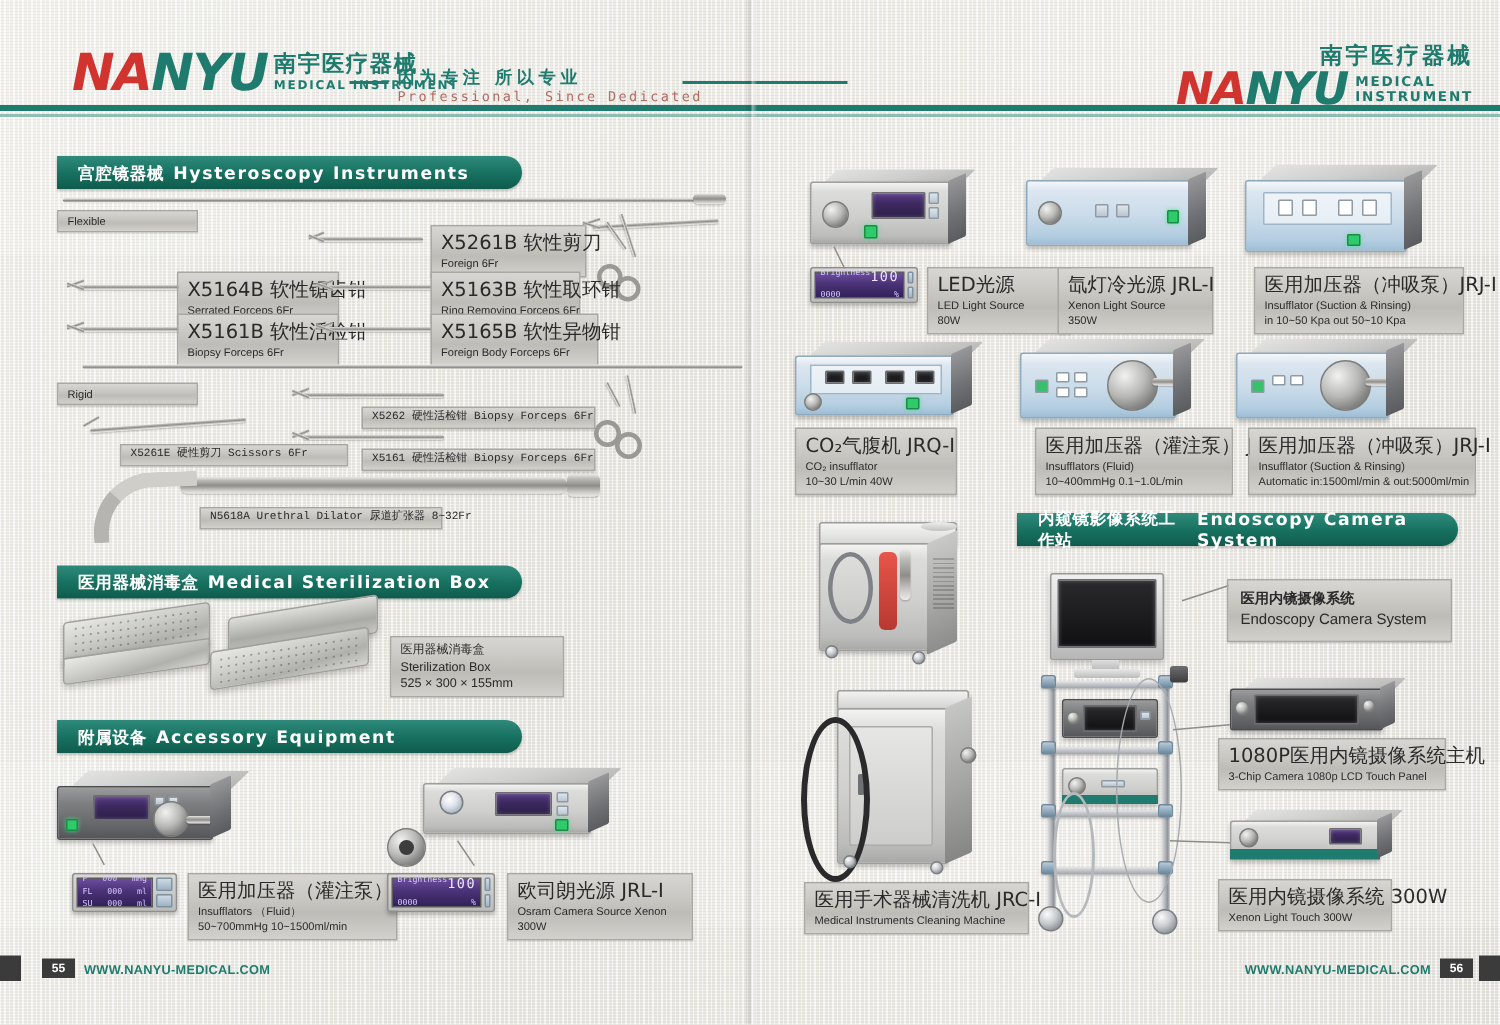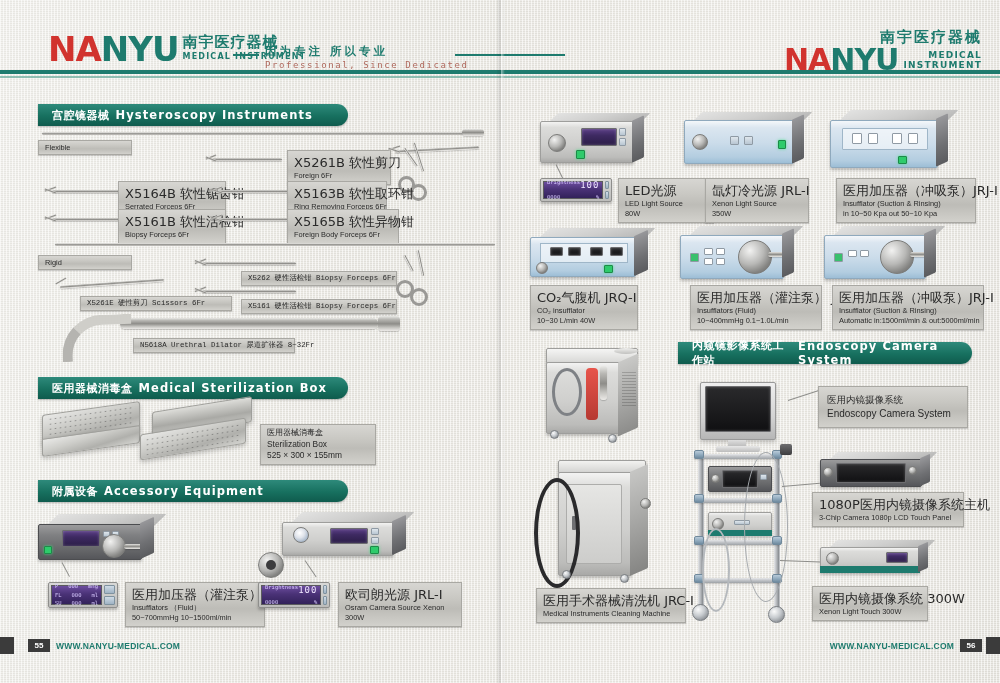--- a/index.html
+++ b/index.html
@@ -24,21 +24,21 @@
   
   .header { position: absolute; left:0; top:0; width:1000px; height:84px; }
   .hdr-rule-top { position:absolute; left:0; top:70px; width:1000px; height:4px; background:#1e7b6e; }
   .hdr-rule-bot { position:absolute; left:0; top:76px; width:1000px; height:2px; background:#6fae9f; opacity:.75; }
 
   .logo-left { position:absolute; left:48px; top:32px; display:flex; align-items:flex-start; }
   .logo-right { position:absolute; right:18px; top:28px; text-align:right; }
 
   .nanyu-word {
     font-family:"DejaVu Sans", sans-serif;
-    font-weight: 900; letter-spacing:-1px;
+    font-style: italic; font-weight: 900; letter-spacing:-1px;
     line-height:1;
   }
   .nanyu-word .n1 { color:#d1332e; }
   .nanyu-word .n2 { color:#1e7b6e; }
   .lw-big { font-size: 34px; }
   .lw-mid { font-size: 30px; }
 
   .cn-brand { color:#1e7b6e; font-weight:bold; letter-spacing:1px;
               font-family:"DejaVu Sans","Liberation Sans",sans-serif; }
   .mi-sub { color:#1e7b6e; font-weight:bold; font-size:8px; letter-spacing:1.2px;
@@ -266,21 +266,21 @@
       <div class="slogan-en">Professional, Since Dedicated</div>
       <div class="sl-dash" style="left:190px; width:110px;"></div>
     </div>
 
     <div class="logo-right">
       <div class="cn-brand" style="font-size:15px; letter-spacing:2px;">南宇医疗器械</div>
       <div style="display:flex; align-items:flex-end; justify-content:flex-end; gap:5px; margin-top:-2px;">
         <div class="nanyu-word lw-mid">
           <span class="n1">N</span><span class="n1">A</span><span class="n2">N</span><span class="n2">Y</span><span class="n2">U</span>
         </div>
-        <div style="text-align:right; margin-bottom:5px;">
+        <div style="text-align:left; margin-bottom:5px;">
           <div class="mi-sub" style="font-size:9px;">MEDICAL</div>
           <div class="mi-sub" style="font-size:9px;">INSTRUMENT</div>
         </div>
       </div>
     </div>
   </div>
 
   <div class="fold"></div>
 
   <div class="banner" style="left:38px; top:104px; width:310px;">
@@ -708,21 +708,21 @@
          background:linear-gradient(180deg,#6e6e70,#3d3d3f);"></div>
     <div class="cable" style="left:744px; top:452px; width:44px; height:150px; border-width:1.5px; border-color:#a6aaae;"></div>
     <div class="cable" style="left:702px; top:528px; width:28px; height:84px; border-width:2px; border-color:#b5b9bd;"></div>
 
     <div class="caster" style="left:692px; top:604px; width:17px; height:17px;"></div>
     <div class="caster" style="left:768px; top:606px; width:17px; height:17px;"></div>
   </div>
 
   <div class="leader" style="left:788px; top:400px; width:34px; transform:rotate(-18deg);"></div>
   <div class="plate big" style="left:818px; top:386px; width:150px; padding:7px 8px;">
-    <span class="ln cn" style="font-size:9.5px;">医用内镜摄像系统</span>
+    <span class="ln cn" style="font-size:9.5px;font-weight:bold;">医用内镜摄像系统</span>
     <span class="ln en" style="font-size:10px;">Endoscopy Camera System</span>
   </div>
 
   <div>
     <div class="dev-top" style="left:828px; top:452px; width:100px; height:9px;"></div>
     <div class="dev-face dark" style="left:820px; top:459px; width:102px; height:28px;"></div>
     <div class="screen blk" style="left:836px; top:463px; width:70px; height:20px;"></div>
     <div class="knob" style="left:823px; top:467px; width:10px; height:10px;"></div>
     <div class="knob" style="left:908px; top:466px; width:9px; height:9px;"></div>
     <div class="dev-side" style="left:920px; top:456px; width:10px; height:28px;"></div>

